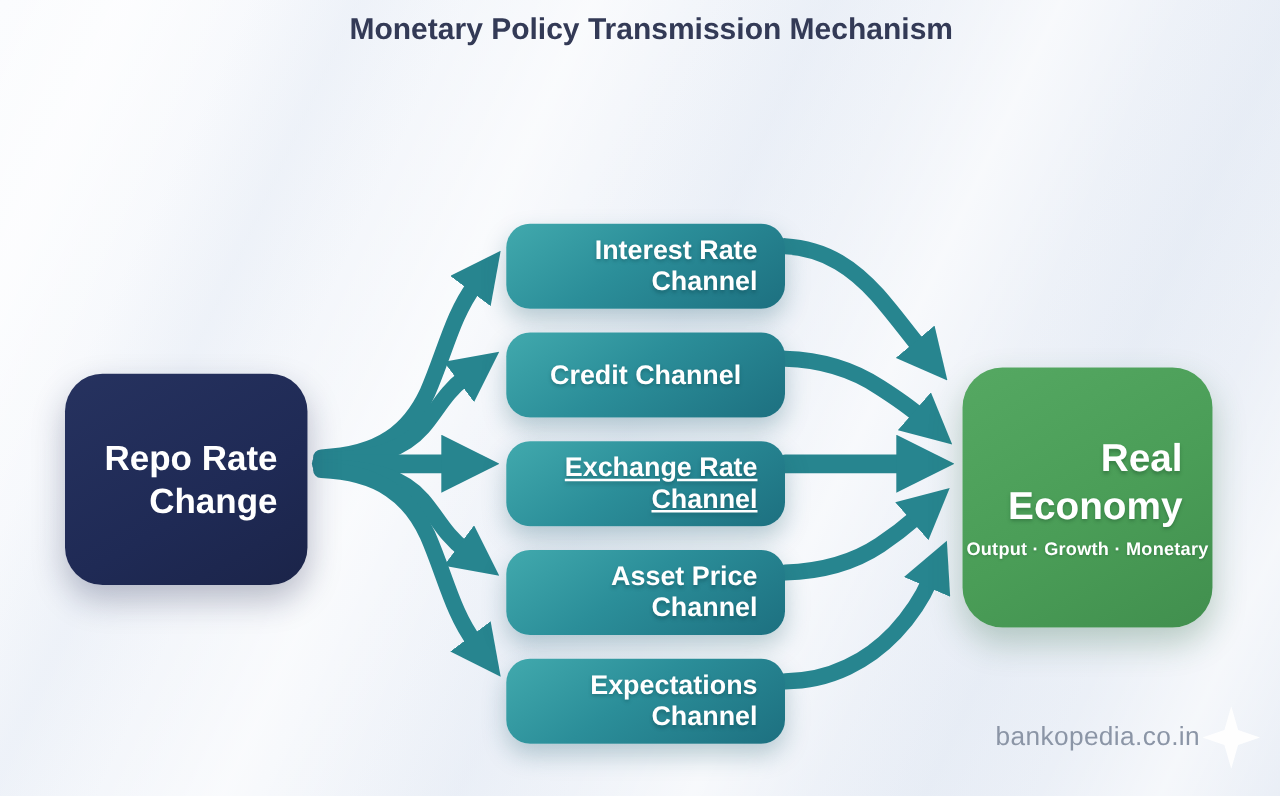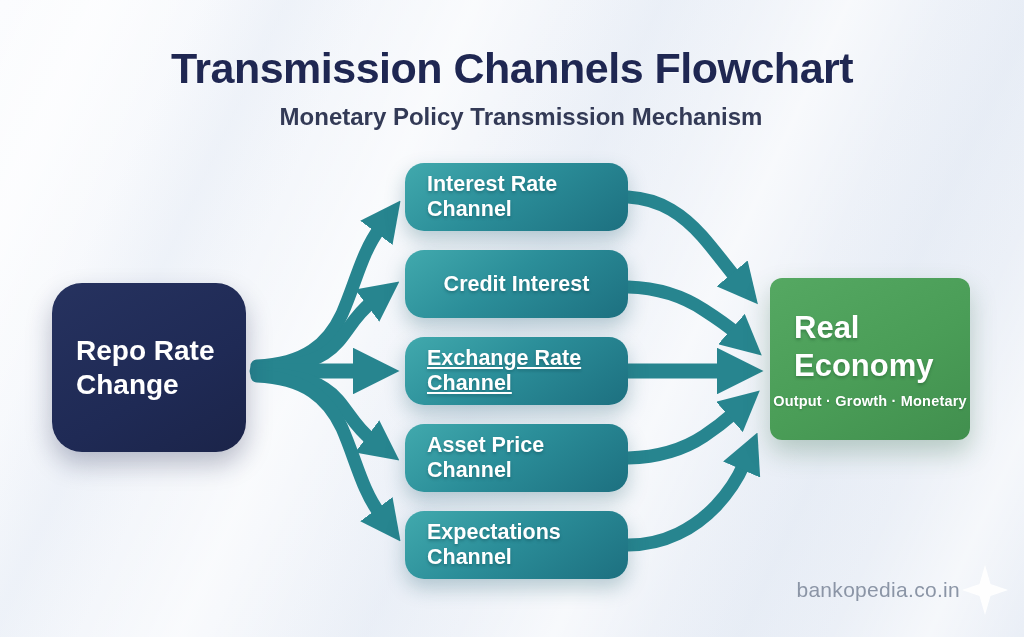--- a/index.html
+++ b/index.html
@@ -42,23 +42,24 @@
     font-weight:700;
     color:#333a56;
     padding-left:14px;
   }
   .box{
     position:absolute;
     display:flex;
     flex-direction:column;
     align-items:center;
     justify-content:center;
-    text-align:left;
+    text-align:right;
     box-sizing:border-box;
     color:#ffffff;
+    margin-top:16px;
   }
   .source-box{
     left:52px;top:283px;width:194px;height:169px;
     background:linear-gradient(150deg,#26325f 0%,#1f2a55 60%,#1b2449 100%);
     border-radius:30px;
     box-shadow:0 12px 26px rgba(20,30,70,0.28);
     font-size:28px;font-weight:800;line-height:1.18;
     padding:0 24px;
   }
   .channel-box{
@@ -69,23 +70,23 @@
     font-size:21.5px;font-weight:800;line-height:1.16;
     padding:0 22px;
     text-shadow:0 2px 3px rgba(10,60,70,0.35);
   }
   .channel-1{top:163px;}
   .channel-2{top:250px;}
   .channel-3{top:337px;text-decoration:underline;}
   .channel-4{top:424px;}
   .channel-5{top:511px;}
   .sink-box{
-    left:770px;top:278px;width:200px;height:162px;
+    left:770px;top:278px;width:200px;height:208px;
     background:linear-gradient(150deg,#55a862 0%,#4a9d57 55%,#418f4e 100%);
-    border-radius:12px;
+    border-radius:32px;
     box-shadow:0 12px 26px rgba(40,100,60,0.28);
     padding:0 24px;
   }
   .sink-title{
     font-size:31px;font-weight:800;line-height:1.2;
     text-shadow:0 2px 3px rgba(20,70,35,0.35);
   }
   .sink-sub{
     margin-top:9px;
     font-size:14.5px;font-weight:700;letter-spacing:0.2px;
@@ -105,21 +106,20 @@
     letter-spacing:0.3px;
   }
   .sparkle{display:block;opacity:0.95;}
 </style>
 </head>
 <body>
 
 <div class="canvas">
 
   <div class="header">
-    <h1 class="title">Transmission Channels Flowchart</h1>
     <p class="subtitle">Monetary Policy Transmission Mechanism</p>
   </div>
 
   <svg class="arrows" width="1024" height="637" viewBox="0 0 1024 637" fill="none">
     <defs>
       <marker id="ah" viewBox="0 0 10 10" refX="1.5" refY="5" markerWidth="3.1" markerHeight="3.1" orient="auto" markerUnits="strokeWidth">
         <path d="M0,0 L10,5 L0,10 Z" fill="#27858f"></path>
       </marker>
     </defs>
     <g stroke="#27858f" stroke-linecap="round" fill="none">
@@ -139,21 +139,21 @@
   </svg>
 
   <div class="box source-box">
     <span>Repo Rate Change</span>
   </div>
 
   <div class="box channel-box channel-1">
     <span>Interest Rate Channel</span>
   </div>
   <div class="box channel-box channel-2">
-    <span>Credit Interest</span>
+    <span>Credit Channel</span>
   </div>
   <div class="box channel-box channel-3">
     <span>Exchange Rate Channel</span>
   </div>
   <div class="box channel-box channel-4">
     <span>Asset Price Channel</span>
   </div>
   <div class="box channel-box channel-5">
     <span>Expectations Channel</span>
   </div>

